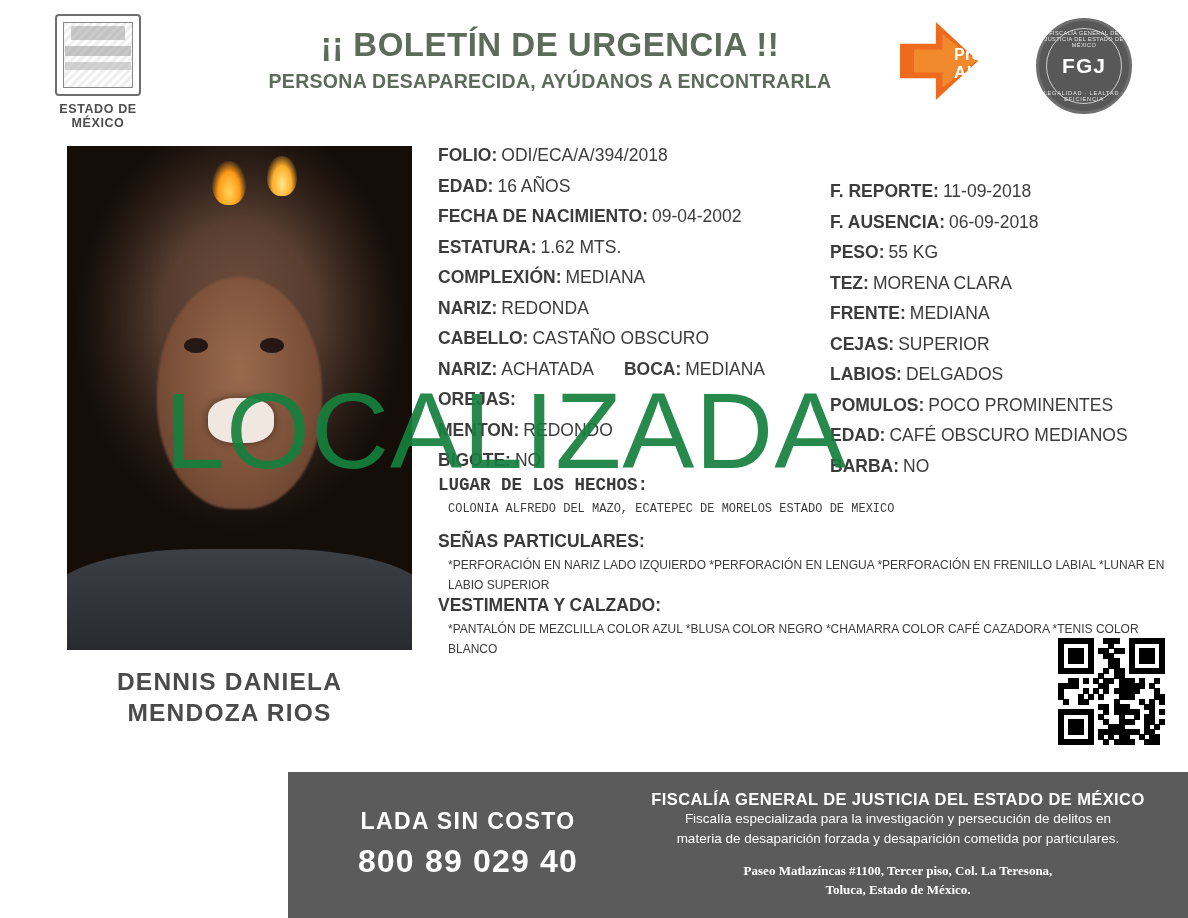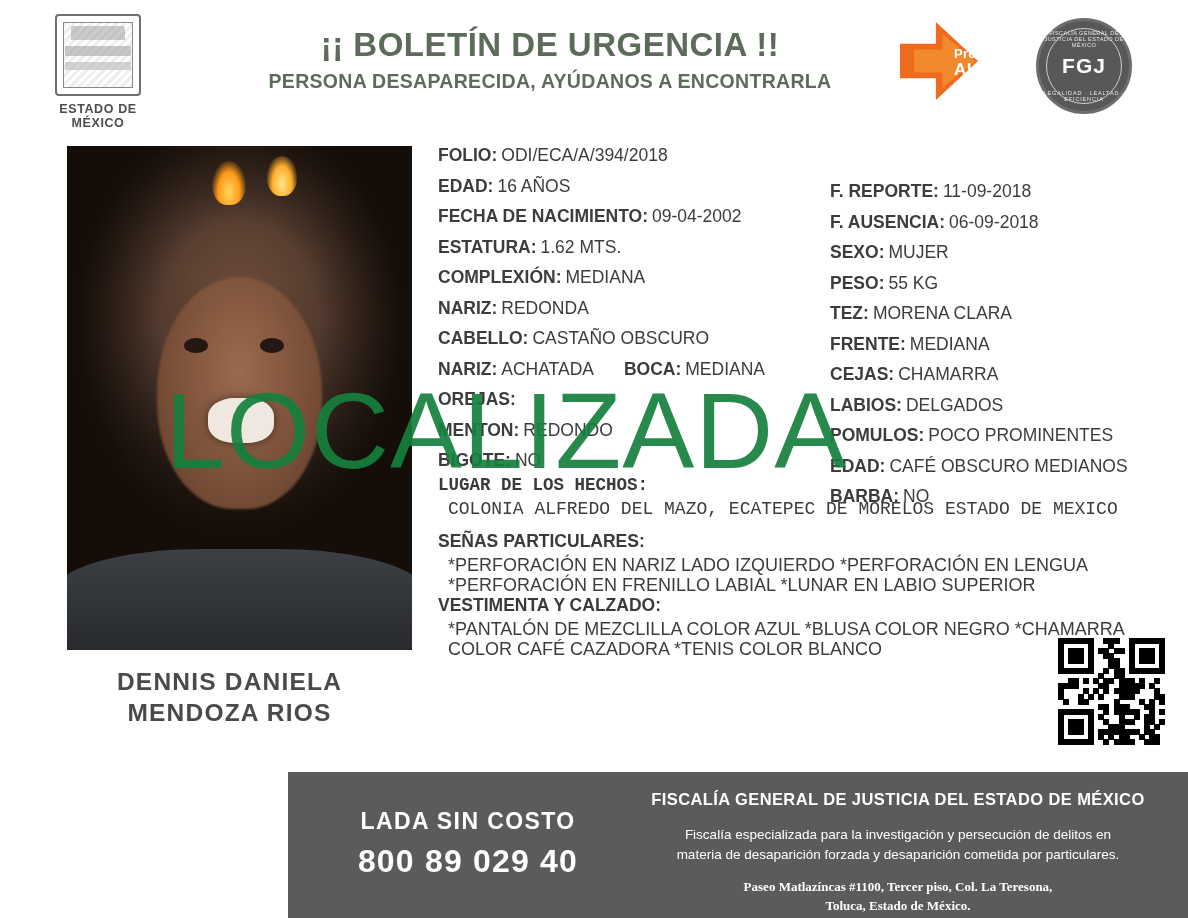--- a/index.html
+++ b/index.html
@@ -68,21 +68,21 @@
     position:absolute; left:0; top:2px; width:78px; height:78px;
     background:#ee6a1e;
     clip-path: polygon(0% 28%, 46% 28%, 46% 0%, 100% 50%, 46% 100%, 46% 72%, 0% 72%);
   }
   .alba-arrow2 {
     position:absolute; left:14px; top:12px; width:62px; height:58px;
     background:#f08a2c;
     clip-path: polygon(0% 30%, 46% 30%, 46% 4%, 100% 50%, 46% 96%, 46% 70%, 0% 70%);
   }
   .alba-text { position:absolute; left:54px; top:26px; color:#ffffff; }
-  .alba-t1 { font-size: 13px; font-weight:bold; letter-spacing:.3px; }
+  .alba-t1 { font-size: 16px; font-weight:bold; letter-spacing:.3px; }
   .alba-t2 { font-size: 17px; font-weight:bold; letter-spacing:.5px; line-height:17px;}
   .alba-t3 { font-size: 8.5px; font-weight:bold; margin-top:2px;}
   .fgj-logo {
     position: absolute; left: 1036px; top: 18px; width: 96px; height: 96px;
     border-radius: 50%; background: #585858; color: #fff;
     border: 3px solid #6d6d6d;
   }
   .fgj-inner {
     position:absolute; inset:7px; border-radius:50%;
     border: 1px solid #cfcfcf;
@@ -151,21 +151,21 @@
   .lbl { font-weight: bold; color: #3c3c3c; }
   .val { color: #3c3c3c; }
 
   .colL { position: absolute; left: 0; top: 0; width: 390px; }
   .colR { position: absolute; left: 392px; top: 36px; width: 340px; }
 
   .line { display:block; font-size:17.5px; line-height:30.5px; white-space: nowrap; }
   .line .lbl { margin-right: 4px; }
   .inline-pair { display:inline-block; margin-left: 26px; }
   .block-title { font-size: 17.5px; font-weight: bold; line-height: 30px; }
-  .block-body { font-size: 18px; line-height: 19.5px; padding-left: 10px; color:#3c3c3c; }
+  .block-body { font-size: 12px; line-height: 19.5px; padding-left: 10px; color:#3c3c3c; }
 
   .sec-hechos { position:absolute; left:0; top: 330px; width: 730px; font-family: Liberation Mono, monospace; }
   .sec-senas  { position:absolute; left:0; top: 386px; width: 730px; }
   .sec-vest   { position:absolute; left:0; top: 450px; width: 730px; }
 
   
   .localizada {
     position: absolute; left: 165px; top: 368px;
     font-size: 108px; font-weight: normal; letter-spacing: 1px;
     color: #15803d; opacity: .92;
@@ -202,21 +202,21 @@
 
   .footer-gray {
     position:absolute; left:288px; top:0; width:900px; height:146px;
     background:#5b5b5b; color:#ffffff;
   }
   .lada { position:absolute; left:30px; top:36px; width:300px; text-align:center; }
   .lada-t { font-size:23px; font-weight:bold; letter-spacing:1.4px; }
   .lada-n { font-size:32px; font-weight:bold; letter-spacing:1.2px; margin-top:8px;}
   .fiscalia { position:absolute; left:330px; top:18px; width:560px; text-align:center; }
   .fis-t { font-size:16.5px; font-weight:bold; letter-spacing:.4px; }
-  .fis-b { font-size:13.5px; line-height:20px; margin-top:16px; }
+  .fis-b { font-size:13.5px; line-height:20px; margin-top:0; }
   .fis-a { font-size:13px; font-weight:bold; line-height:19px; margin-top:12px; font-family:"Liberation Serif", serif;}
 </style>
 </head>
 <body>
 
 <div class="page">
 
   <div class="header">
 
     <div class="edomex-logo">
@@ -312,33 +312,30 @@
     </div>
 
     <div class="colR">
       <span class="line">
         <span class="lbl">F. REPORTE:</span><span class="val">11-09-2018</span>
       </span>
       <span class="line">
         <span class="lbl">F. AUSENCIA:</span><span class="val">06-09-2018</span>
       </span>
       <span class="line">
-        <span class="lbl">SEXO:</span><span class="val">MUJER</span>
-      </span>
-      <span class="line">
         <span class="lbl">PESO:</span><span class="val">55 KG</span>
       </span>
       <span class="line">
         <span class="lbl">TEZ:</span><span class="val">MORENA CLARA</span>
       </span>
       <span class="line">
         <span class="lbl">FRENTE:</span><span class="val">MEDIANA</span>
       </span>
       <span class="line">
-        <span class="lbl">CEJAS:</span><span class="val">CHAMARRA</span>
+        <span class="lbl">CEJAS:</span><span class="val">SUPERIOR</span>
       </span>
       <span class="line">
         <span class="lbl">LABIOS:</span><span class="val">DELGADOS</span>
       </span>
       <span class="line">
         <span class="lbl">POMULOS:</span><span class="val">POCO PROMINENTES</span>
       </span>
       <span class="line">
         <span class="lbl">EDAD:</span><span class="val">CAFÉ OBSCURO MEDIANOS</span>
       </span>

